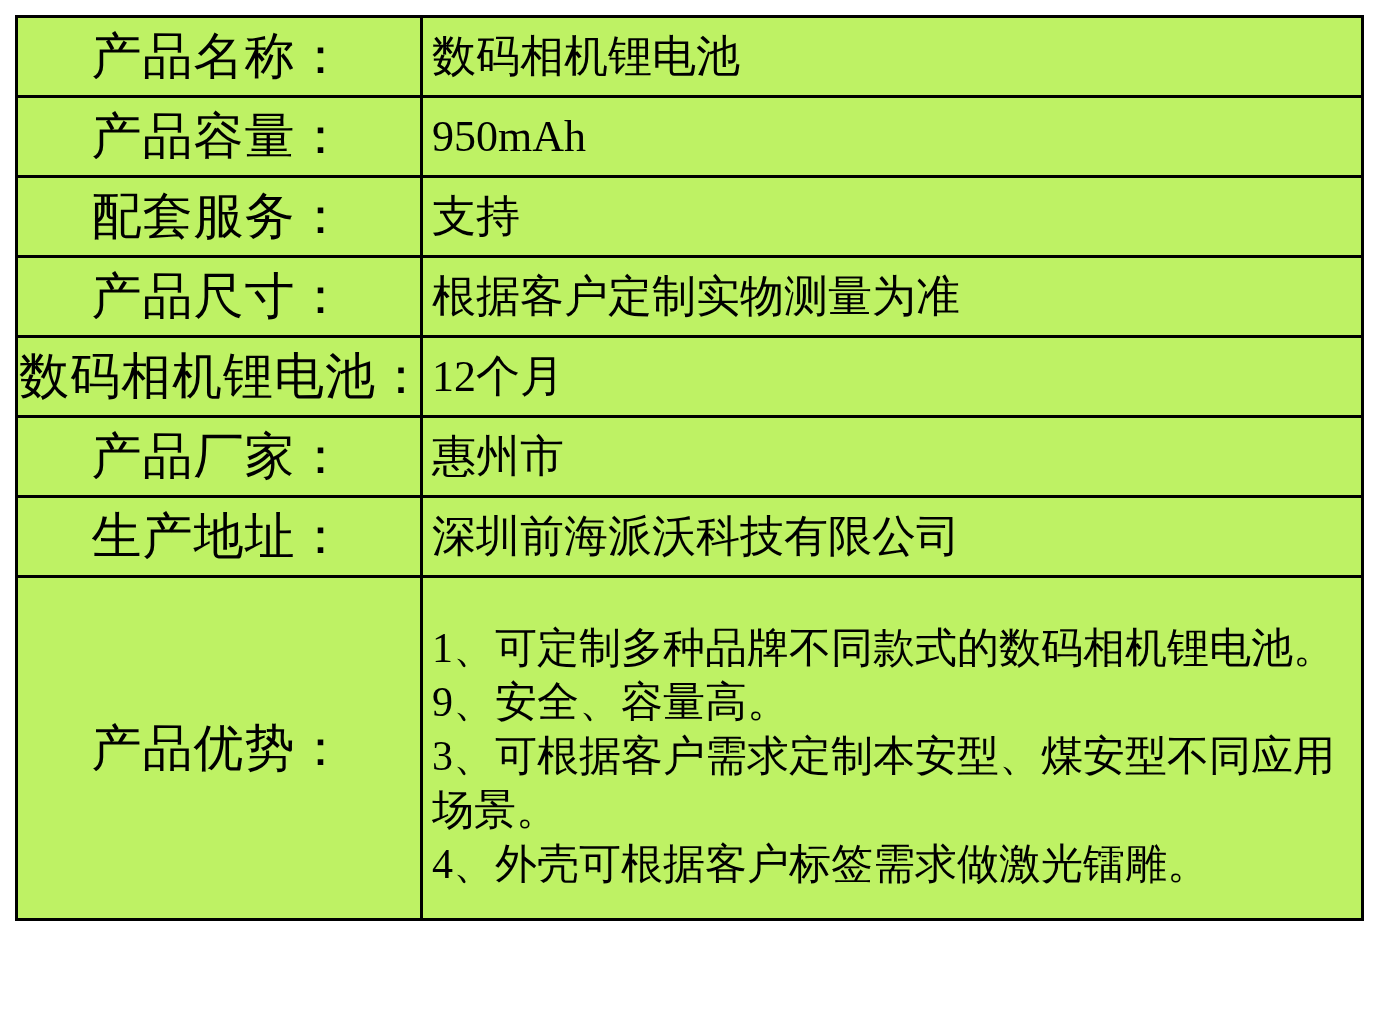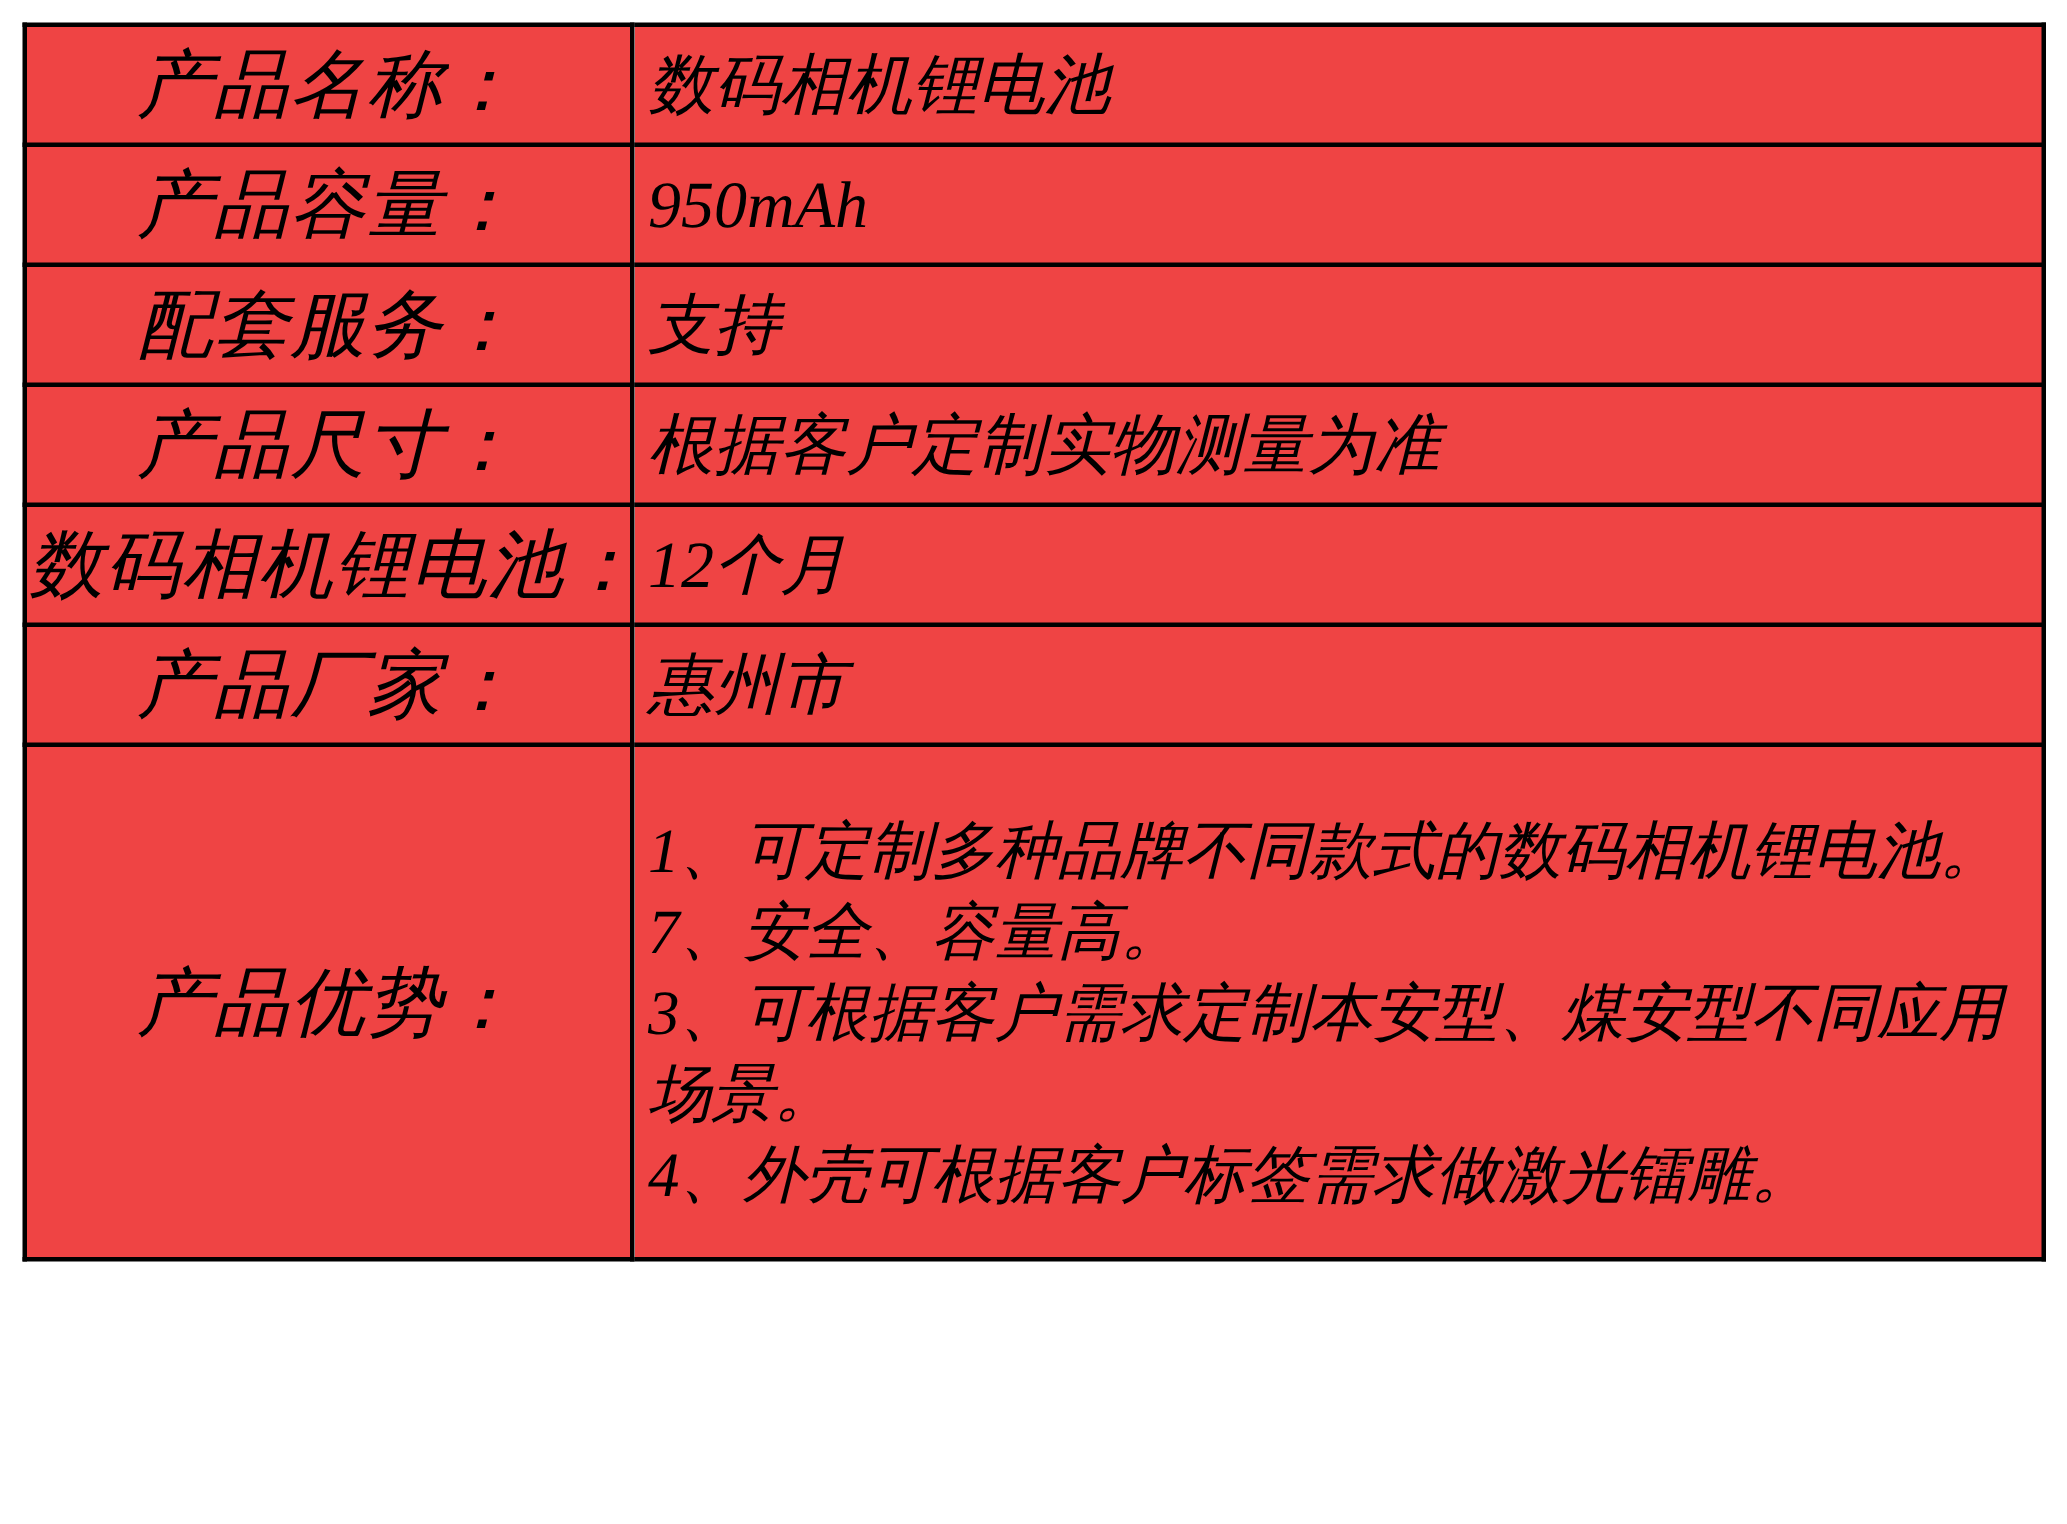--- a/index.html
+++ b/index.html
@@ -15,24 +15,23 @@
   .spec-table {
     position: absolute;
     left: 15px;
     top: 15px;
     width: 1346px;
     border-collapse: collapse;
     table-layout: fixed;
   }
   .spec-table td {
     border: 3px solid #000000;
-    background: #ef4444;
+    background: #bef264;
     vertical-align: middle;
     overflow: hidden;
-    font-style: italic;
   }
   .spec-table tr.row {
     height: 80px;
   }
   .spec-table tr.row-advantages {
     height: 343px;
   }
   td.label-cell {
     text-align: center;
     font-size: 50px;
@@ -79,23 +78,27 @@
       <td class="value-cell">根据客户定制实物测量为准</td>
     </tr>
     <tr class="row">
       <td class="label-cell">数码相机锂电池：</td>
       <td class="value-cell">12个月</td>
     </tr>
     <tr class="row">
       <td class="label-cell">产品厂家：</td>
       <td class="value-cell">惠州市</td>
     </tr>
+    <tr class="row">
+      <td class="label-cell">生产地址：</td>
+      <td class="value-cell">深圳前海派沃科技有限公司</td>
+    </tr>
     <tr class="row-advantages">
       <td class="label-cell">产品优势：</td>
       <td class="value-cell-multiline">
         <p class="adv-line">1、可定制多种品牌不同款式的数码相机锂电池。</p>
-        <p class="adv-line">7、安全、容量高。</p>
+        <p class="adv-line">9、安全、容量高。</p>
         <p class="adv-line">3、可根据客户需求定制本安型、煤安型不同应用场景。</p>
         <p class="adv-line">4、外壳可根据客户标签需求做激光镭雕。</p>
       </td>
     </tr>
   </tbody>
 </table>
 
 </body></html>

